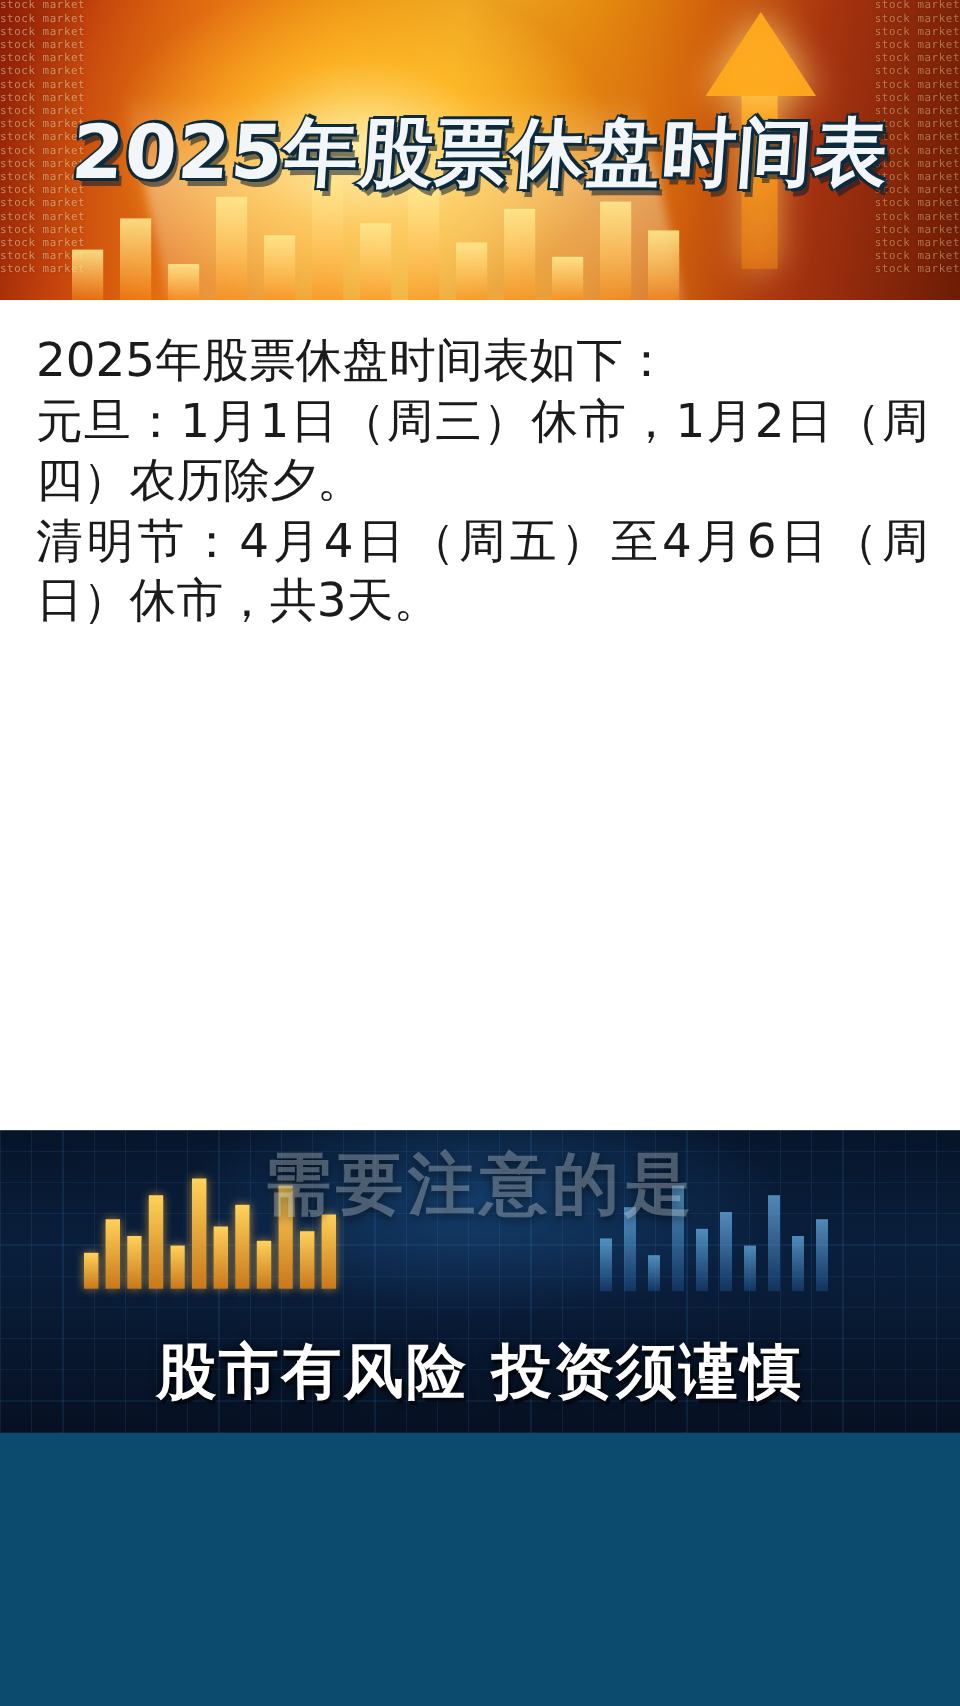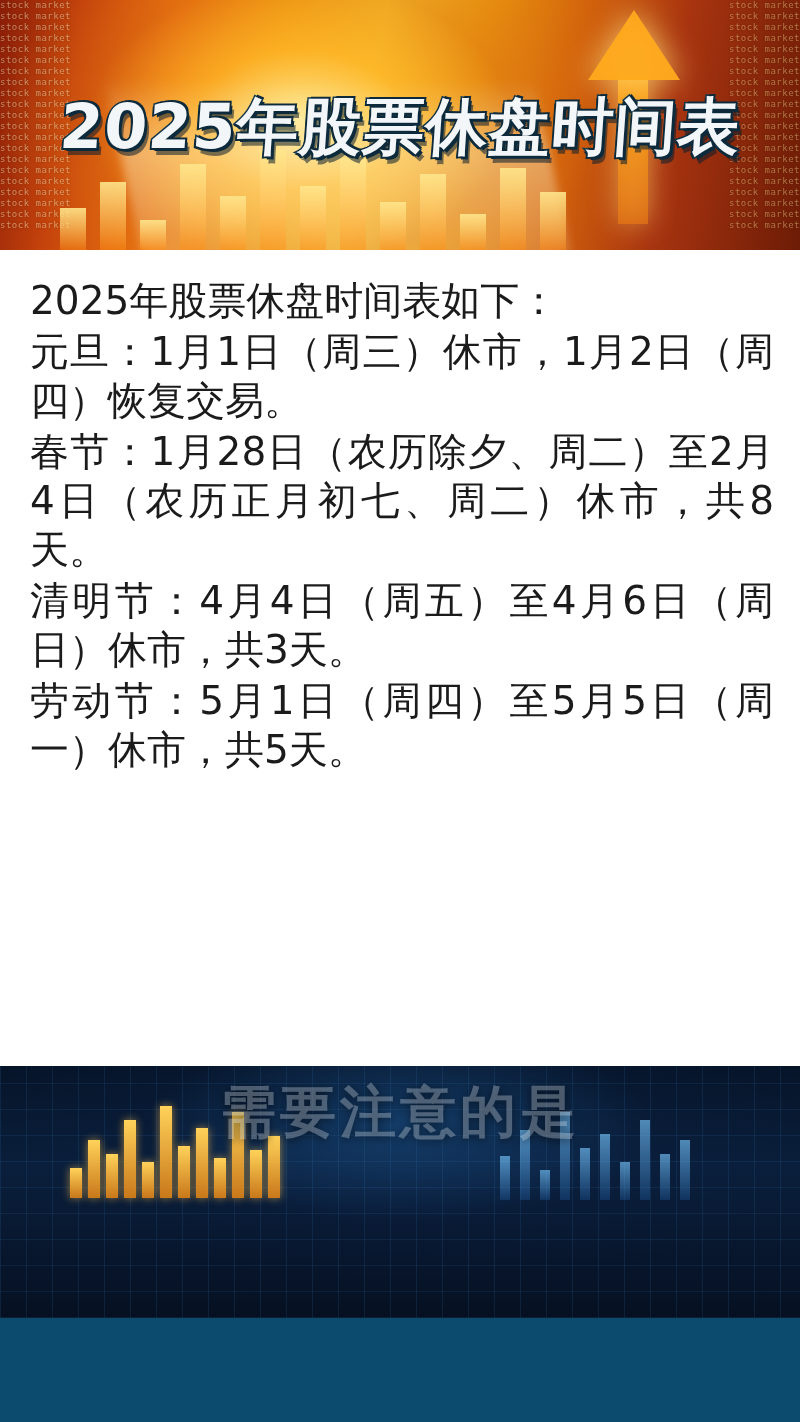--- a/index.html
+++ b/index.html
@@ -105,21 +105,21 @@
       -2px 2px 0 #0d2b3c,
       2px -2px 0 #0d2b3c,
       5px 7px 0 rgba(10,30,45,0.55);
     transform: skewX(-4deg);
   }
 
   
   .content {
     position: relative;
     width: 800px;
-    height: 816px;
+    height: 692px;
     background: #ffffff;
     box-sizing: border-box;
     padding: 26px 26px 0 30px;
   }
   .content p {
     margin: 0 0 2px 0;
     font-size: 39px;
     line-height: 49px;
     color: #1b1b1b;
     font-family: "DejaVu Sans", "Liberation Sans", sans-serif;
@@ -266,24 +266,22 @@
       <i style="left:440px;height:82px;"></i>
       <i style="left:480px;height:58px;"></i>
     </div>
     <div class="banner-title-wrap">
       <div class="banner-title">2025年股票休盘时间表</div>
     </div>
   </div>
 
   <div class="content">
     <p>2025年股票休盘时间表如下：</p>
-    <p>元旦：1月1日（周三）休市，1月2日（周四）恢复交易。</p>
-    <p>春节：1月28日（农历除夕、周二）至2月4日（农历正月初七、周二）休市，共8天。</p>
+    <p>元旦：1月1日（周三）休市，1月2日（周四）农历除夕。</p>
     <p>清明节：4月4日（周五）至4月6日（周日）休市，共3天。</p>
-    <p>劳动节：5月1日（周四）至5月5日（周一）休市，共5天。</p>
   </div>
 
   <div class="footer">
     <div class="grid"></div>
     <div class="fbars">
       <i style="left:0px;height:30px;"></i>
       <i style="left:18px;height:58px;"></i>
       <i style="left:36px;height:44px;"></i>
       <i style="left:54px;height:78px;"></i>
       <i style="left:72px;height:36px;"></i>
@@ -301,15 +299,16 @@
       <i style="left:40px;height:30px;"></i>
       <i style="left:60px;height:88px;"></i>
       <i style="left:80px;height:52px;"></i>
       <i style="left:100px;height:66px;"></i>
       <i style="left:120px;height:38px;"></i>
       <i style="left:140px;height:80px;"></i>
       <i style="left:160px;height:46px;"></i>
       <i style="left:180px;height:60px;"></i>
     </div>
     <div class="footer-brand">需要注意的是</div>
+    <div class="footer-slogan">股市有风险  投资须谨慎</div>
   </div>
 
 </div>
 
 </body></html>

